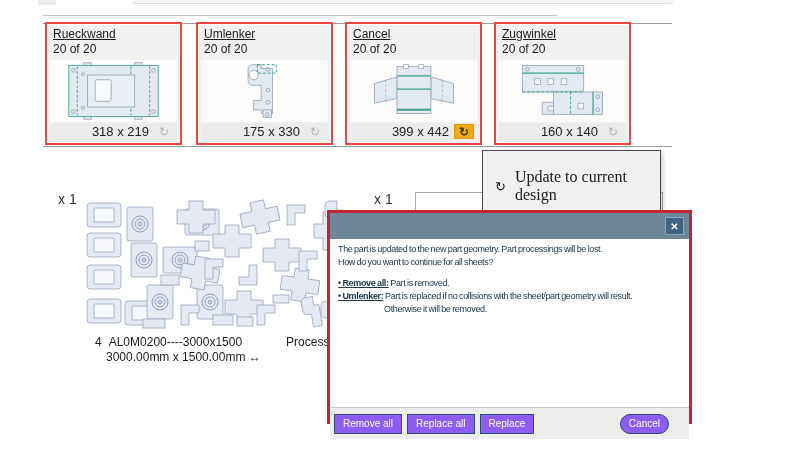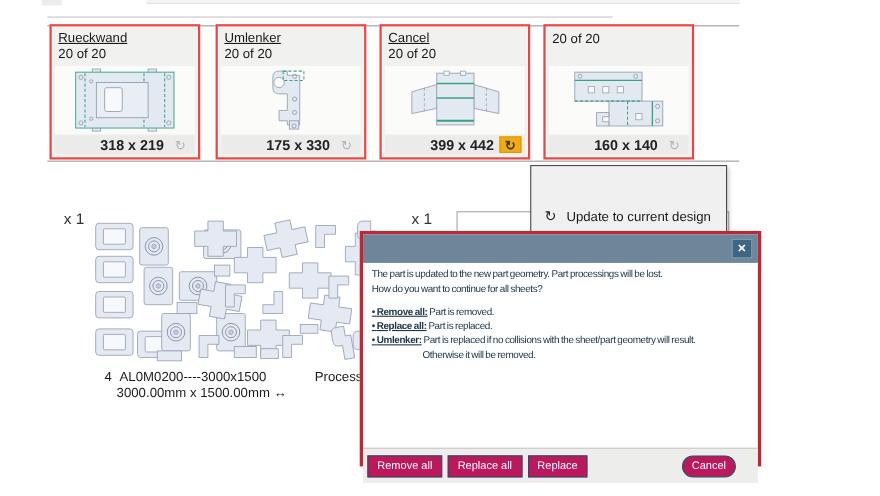--- a/index.html
+++ b/index.html
@@ -20,59 +20,59 @@
   .card { top:22px; width:137px; height:123px; background:#f1f1ef;
           border:2px solid #ef4444; box-shadow:inset 0 0 0 1px #ffffff; }
   .card-head { padding:3px 6px 0 6px; }
   .card-title { font-size:12px; color:#1a1a1a; text-decoration:underline; }
   .card-count { font-size:12px; color:#1a1a1a; margin-top:1px; }
   .card-draw { position:absolute; left:3px; right:3px; top:36px; bottom:21px;
                background:#fbfbfa; display:flex; align-items:center; justify-content:center; }
   .card-foot { position:absolute; left:3px; right:3px; bottom:3px; height:17px;
                background:#ebebe9; display:flex; align-items:center;
                justify-content:flex-end; gap:5px; padding-right:3px; }
-  .card-size { font-size:13px; color:#222;font-weight:bold; }
+  .card-size { font-size:13px; color:#222; }
   .refresh-btn { width:20px; height:15px; display:flex; align-items:center; justify-content:center;
                  font-size:12px; color:#b5b5b5; cursor:pointer; }
   .refresh-btn.hot { background:#f2ab0e; color:#3a3a3a; font-weight:bold; border:1px solid #d89a09; }
 
   
   .x1 { font-size:14px; color:#333; }
   .caption1 { left:95px; top:335px; font-size:12px; color:#1c1c1c; white-space:nowrap; }
   .caption1 .idx { margin-right:7px; }
   .caption1 .status { margin-left:44px; }
   .caption2 { left:106px; top:350px; font-size:12px; color:#1c1c1c; white-space:nowrap; }
   .sheet2rect { left:415px; top:192px; width:248px; height:70px; background:#ffffff;
                 border:1px solid #a8a8a8; z-index:1; }
 
   
   .menu { left:482px; top:150px; width:179px; height:64px; background:#f0f0f0;
           border:1px solid #4a4a4a; z-index:5; box-shadow:2px 2px 4px rgba(0,0,0,.2); }
   .menu-item { position:absolute; left:12px; bottom:9px; display:flex; align-items:center;
                gap:9px; cursor:pointer; }
   .menu-item .mi-icon { font-size:13px; color:#1a1a1a; }
-  .menu-item .mi-label { font-size:12px; color:#1a1a1a; }
+  .menu-item .mi-label { font-size:16px; color:#1a1a1a;font-family:Liberation Serif, serif; }
 
   
   .dialog { left:327px; top:210px; width:365px; height:214px; background:#ffffff;
             border:3px solid #c72433; z-index:10; }
   .dlg-title { height:26px; background:#6e8699; position:relative; }
   .dlg-close { position:absolute; right:5px; top:4px; width:19px; height:18px;
                background:#3f6484; border:1px solid #8fa7ba; color:#ffffff;
                font-size:10px; font-weight:bold; display:flex; align-items:center;
                justify-content:center; cursor:pointer; }
   .dlg-body { height:168px; padding:4px 8px 0 8px; overflow:hidden;
               font-size:9px; letter-spacing:-0.35px; word-spacing:-0.5px;
               color:#20384c; line-height:13px; white-space:nowrap; }
   .bullets { margin-top:8px; }
   .bullets b { font-weight:bold;text-decoration:underline; }
   .bullet-cont { margin-left:46px; }
   .dlg-foot { height:32px; background:#ededec; border-top:1px solid #c9c9c9;
               display:flex; align-items:center; padding:0 20px 0 4px; gap:5px; }
-  .btn { background:#be185d; border:1px solid #2b4e68; color:#ffffff; font-size:10px;
+  .btn { background:#8b5cf6; border:1px solid #2b4e68; color:#ffffff; font-size:10px;
          font-family:"Liberation Sans",sans-serif; padding:3px 8px; height:20px;
          cursor:pointer; white-space:nowrap; }
   .btn-cancel { margin-left:auto;border-radius:10px; }
 
   svg { display:block; }
 </style>
 </head>
 <body>
 
 <div class="abs topbar"></div>
@@ -173,20 +173,21 @@
     </svg>
   </div>
   <div class="card-foot">
     <span class="card-size">399 x 442</span>
     <span class="refresh-btn hot">↻</span>
   </div>
 </div>
 
 <div class="abs card" style="left:494px;">
   <div class="card-head">
+    <div class="card-title">Zugwinkel</div>
     <div class="card-count">20 of 20</div>
   </div>
   <div class="card-draw">
     <svg width="135" height="64" viewBox="0 0 135 64">
       <g fill="#e3e9f1" stroke="#9aa5b5" stroke-width="0.9">
         <rect x="25" y="5" width="65" height="28"></rect>
         <rect x="58" y="33" width="52" height="24"></rect>
         <path d="M46 57 V44 h12 v4 h-6 v5 h6 v4 z"></path>
       </g>
       <line x1="25" y1="13" x2="90" y2="13" stroke="#3aa189" stroke-width="1.3"></line>
@@ -299,24 +300,20 @@
   </div>
   <div class="dlg-body">
     <div>The part is updated to the new part geometry. Part processings will be lost.</div>
     <div>How do you want to continue for all sheets?</div>
     <div class="bullets">
       <div>
         <b><span>•</span> <span>Remove all:</span></b>
         <span>Part is removed.</span>
       </div>
       <div>
-        <b><span>•</span> <span>Replace all:</span></b>
-        <span>Part is replaced.</span>
-      </div>
-      <div>
         <b><span>•</span> <span>Umlenker:</span></b>
         <span>Part is replaced if no collisions with the sheet/part geometry will result.</span>
       </div>
       <div class="bullet-cont">Otherwise it will be removed.</div>
     </div>
   </div>
   <div class="dlg-foot">
     <button class="btn">Remove all</button>
     <button class="btn">Replace all</button>
     <button class="btn">Replace</button>

